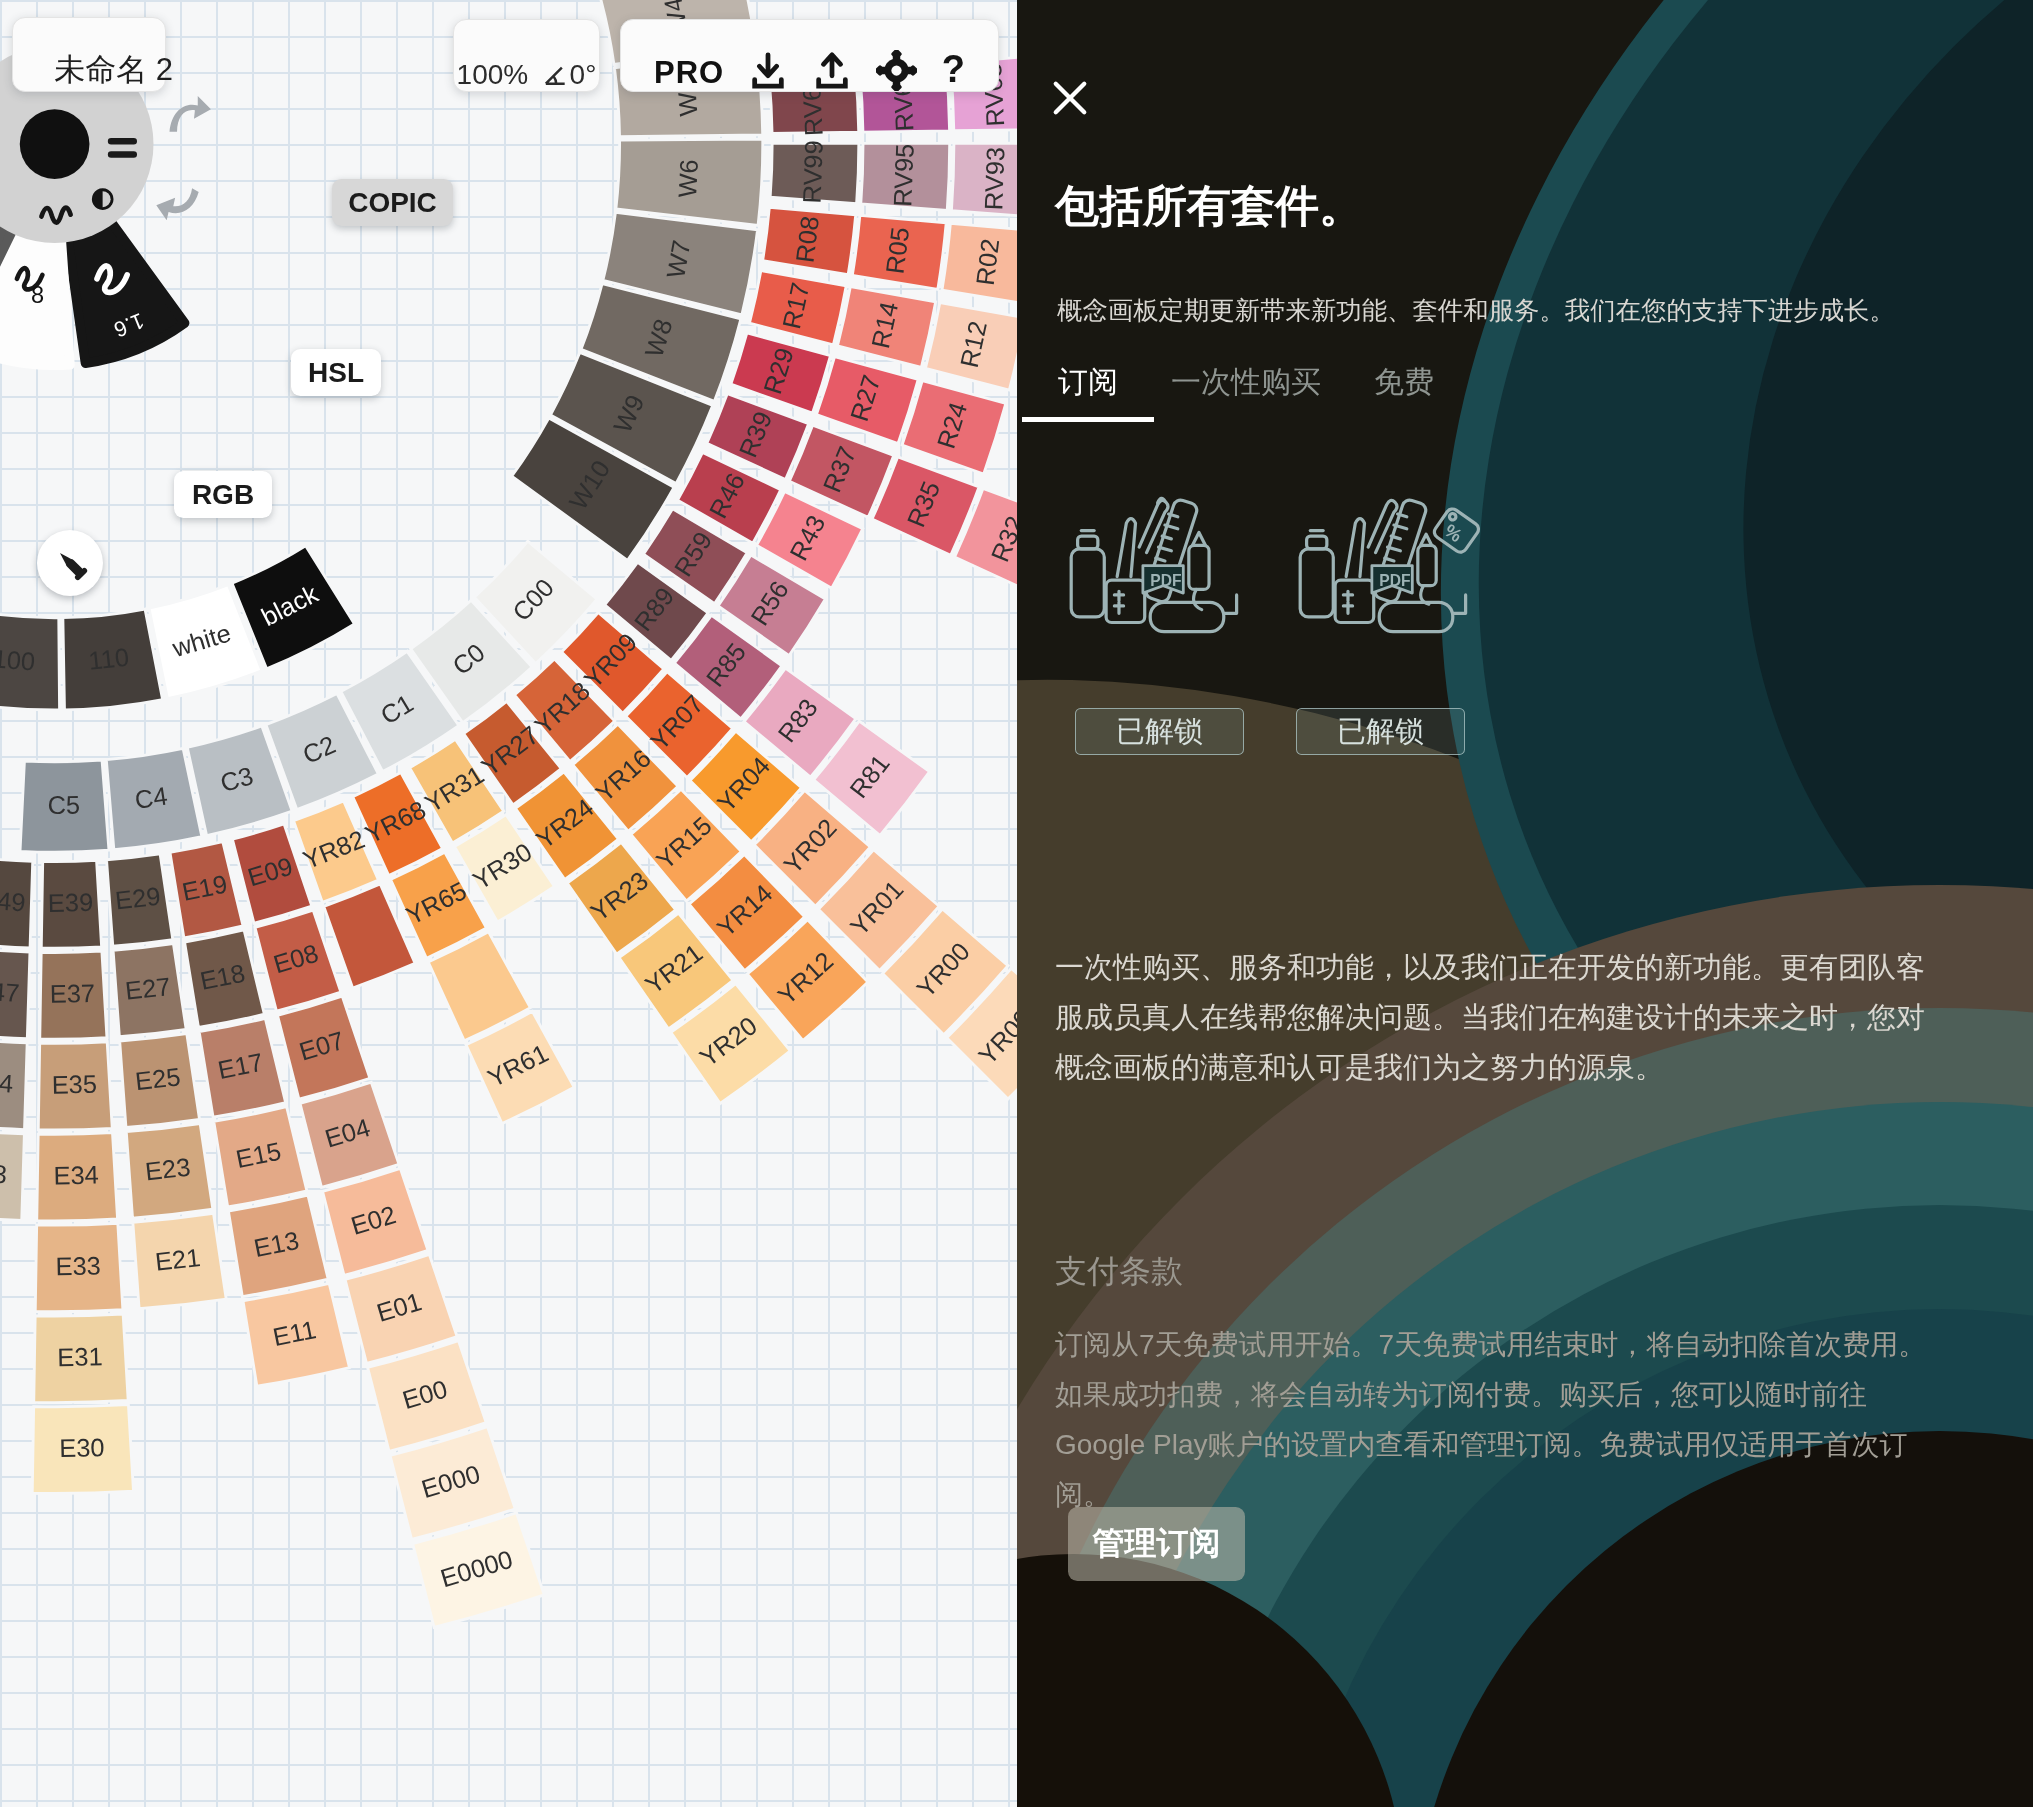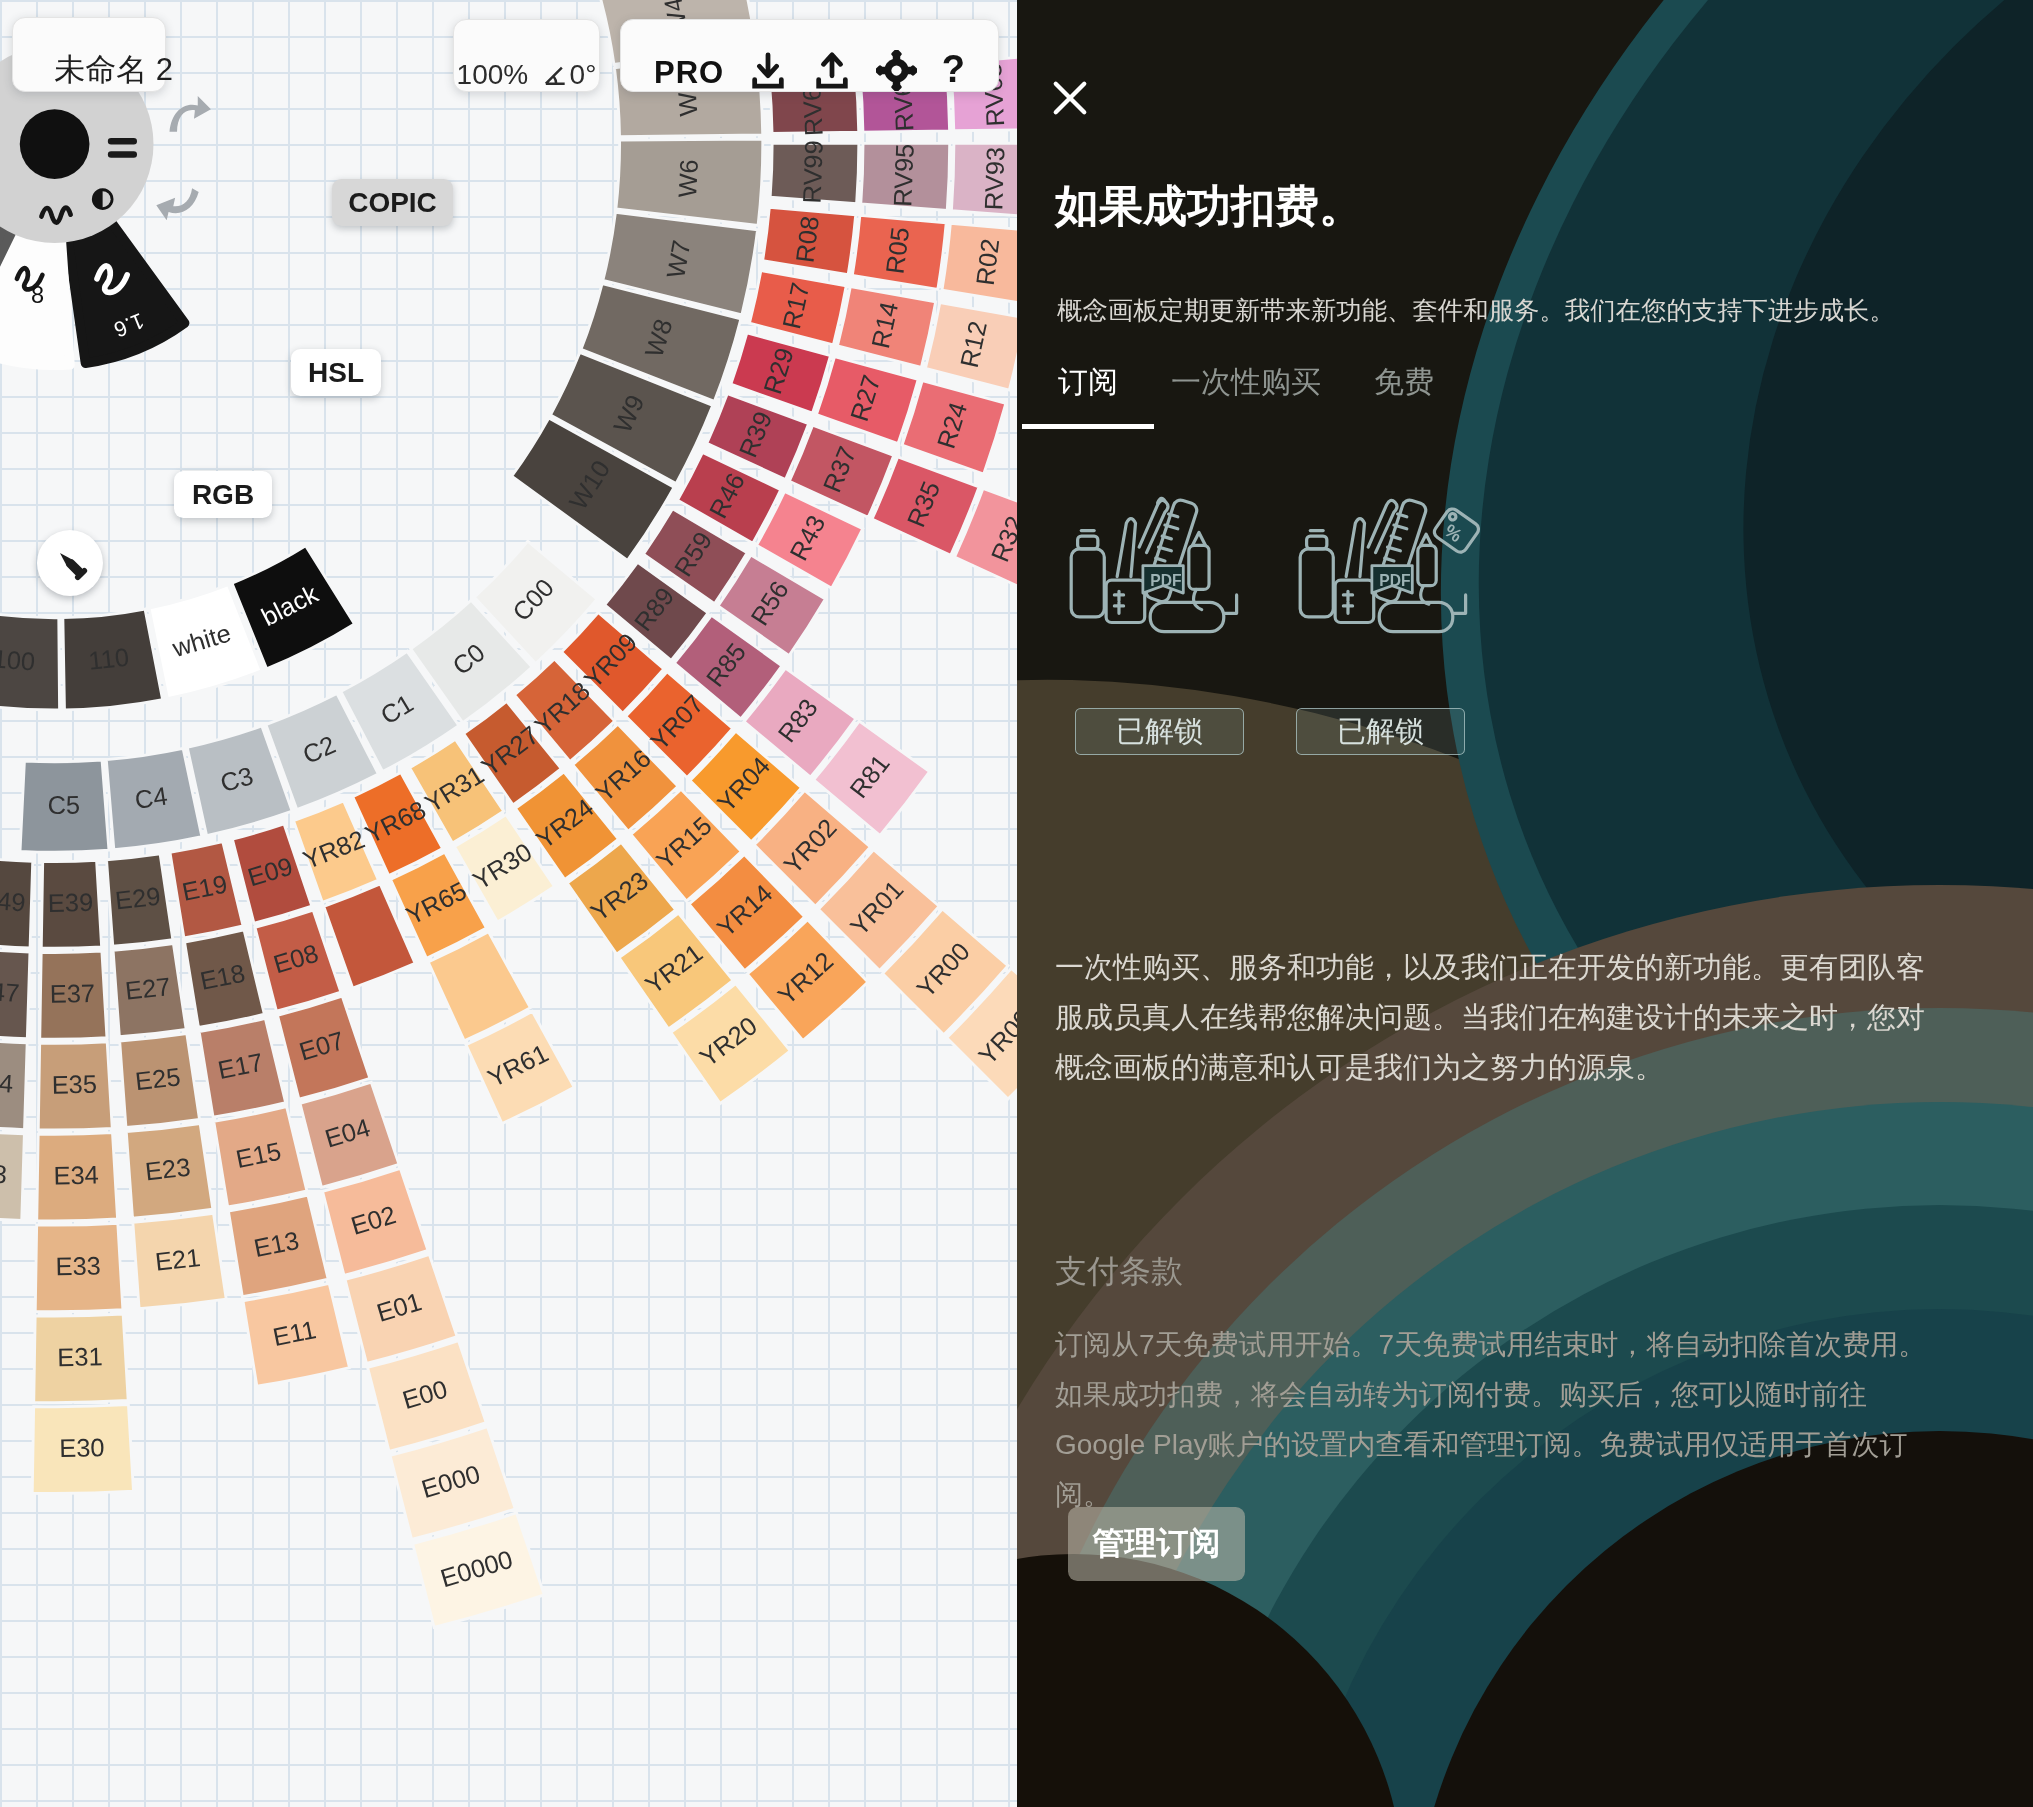--- a/index.html
+++ b/index.html
@@ -53,21 +53,21 @@
   .r4{left:169px;top:1205px;width:1507px;height:1507px;background:#1c4a4e;}
   .r5{left:273px;top:1309px;width:1299px;height:1299px;background:#17424a;}
   .r6{left:395px;top:1431px;width:1055px;height:1055px;background:#14100b;}
   .b-dark-bl{left:-273px;top:1554px;width:659px;height:659px;background:#151009;}
 
   .panel-content{position:absolute;left:0;top:0;width:1017px;height:1808px;z-index:5;}
   .close-x{position:absolute;left:34px;top:79px;width:38px;height:38px;cursor:pointer;}
   .pw-title{position:absolute;left:38px;top:177px;font-size:44px;font-weight:bold;color:#fff;}
   .pw-sub{position:absolute;left:40px;top:262px;width:904px;font-size:25.4px;color:#d9d7d2;margin-top:32px;}
   .tabs{position:absolute;left:41px;top:362px;display:flex;gap:53px;font-size:30px;}
-  .tab{color:#8f9591;padding-bottom:21px;cursor:pointer;white-space:nowrap;}
+  .tab{color:#8f9591;padding-bottom:14px;cursor:pointer;white-space:nowrap;}
   .tab.active{color:#ffffff;border-bottom:5.6px solid #fff;padding-left:36px;padding-right:36px;margin-left:-36px;margin-right:-36px;}
   .illos{position:absolute;left:45px;top:490px;display:flex;gap:36px;}
   .illo{width:193px;height:174px;}
   .unlock-row{position:absolute;left:58px;top:708px;display:flex;gap:52px;}
   .unlock-btn{width:169px;height:47px;border:1.9px solid rgba(175,200,200,.75);border-radius:5.6px;
       background:rgba(130,160,160,.16);color:#d7e1de;font-size:29px;display:flex;
       align-items:center;justify-content:center;cursor:pointer;}
   .para{position:absolute;left:38px;width:876px;color:#dbd8d1;font-size:29px;line-height:50px;}
   .p1{top:859px;font-size:32px;color:#eceae3;}
   .p2{top:942px;}
@@ -382,21 +382,21 @@
     <div class="blob r4"></div>
     <div class="blob r5"></div>
     <div class="blob r6"></div>
     <div class="blob b-dark-bl"></div>
 
     <div class="panel-content">
       <svg class="close-x" viewBox="0 0 40 40">
         <path d="M5 5 L35 35 M35 5 L5 35" stroke="#fff" stroke-width="4.5" stroke-linecap="round"></path>
       </svg>
 
-      <div class="pw-title">如果成功扣费。</div>
+      <div class="pw-title">包括所有套件。</div>
       <div class="pw-sub">概念画板定期更新带来新功能、套件和服务。我们在您的支持下进步成长。</div>
 
       <div class="tabs">
         <div class="tab active">订阅</div>
         <div class="tab">一次性购买</div>
         <div class="tab">免费</div>
       </div>
 
       <div class="illos">
         <svg class="illo" viewBox="0 0 210 185">

